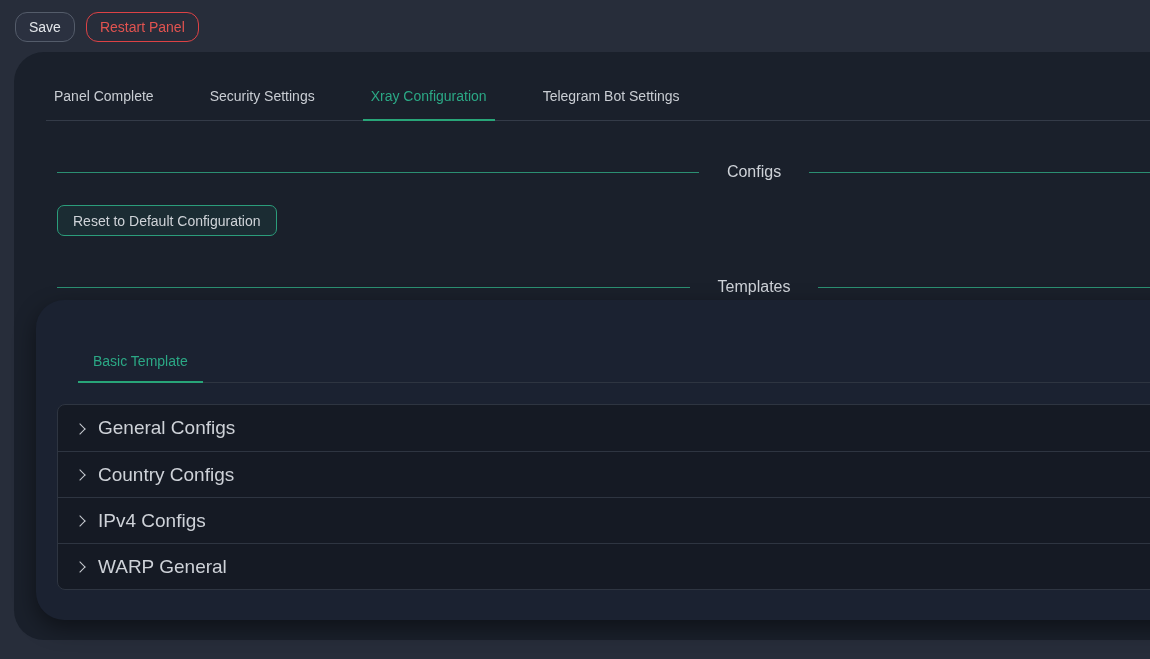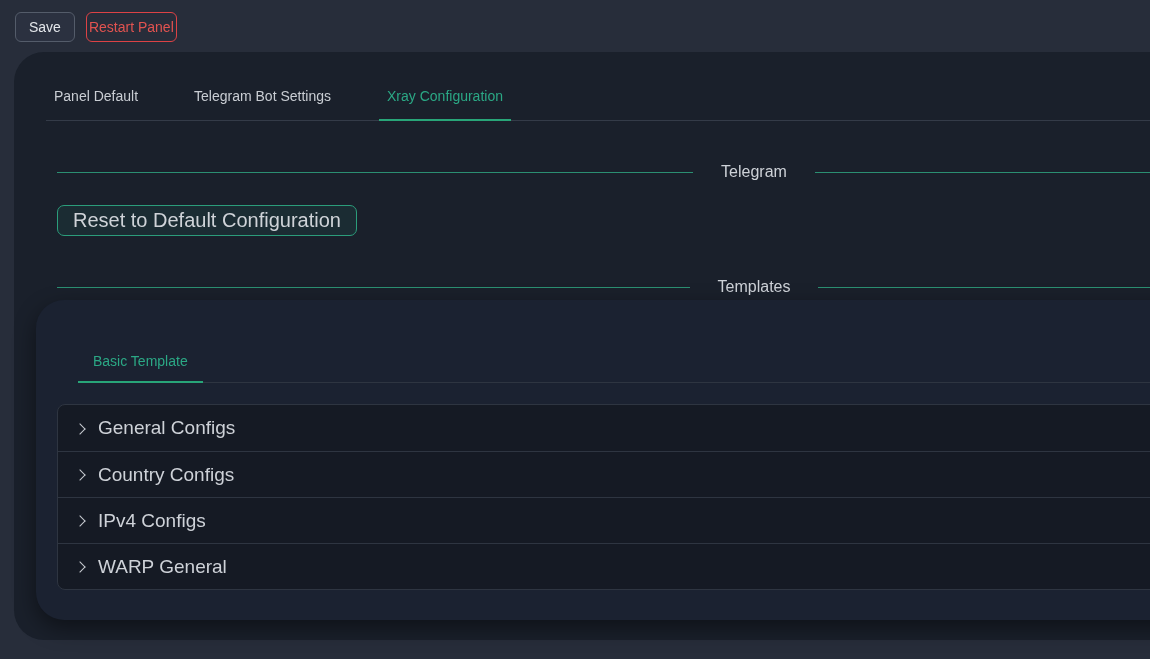--- a/index.html
+++ b/index.html
@@ -10,30 +10,30 @@
     font-family: "Liberation Sans", sans-serif;
     color: #ccd1d7;
   }
 
   
   .topbar {
     position: absolute; top: 0; left: 0; width: 100%; height: 53px;
     display: flex; align-items: center; padding-left: 15px; gap: 11px;
   }
   .btn {
-    height: 30px; border-radius: 6px; font-size: 14px;
+    height: 30px; border-radius: 12px; font-size: 14px;
     display: inline-flex; align-items: center; justify-content: center;
     cursor: pointer; font-family: inherit;
   }
   .btn-save {
     padding: 0 13px;
     background: #2b3140; border: 1px solid #545c6a; color: #e3e6ea;
   }
   .btn-restart {
-    padding: 0 2px;
+    padding: 0 13px;
     background: transparent; border: 1px solid #dd4245; color: #e25350;
   }
 
   
   .card {
     position: absolute; left: 14px; top: 52px;
     width: 1480px; height: 588px;
     background: #1a202b; border-radius: 30px;
   }
 
@@ -65,21 +65,21 @@
     content: ""; flex: 1; height: 1px; background: #2b8f72;
   }
   .divider .divider-text { margin: 0 28px; white-space: nowrap; }
 
   
   .btn-reset {
     margin: 24px 0 0 43px;
     height: 31px; padding: 0 15px;
     background: rgba(43, 158, 123, 0.10);
     border: 1px solid #2b9d7b; border-radius: 7px;
-    color: #cfd3d8; font-size: 20px;
+    color: #cfd3d8; font-size: 14px;
   }
 
   
   .card-inner {
     position: absolute; left: 22px; top: 248px;
     width: 1437px; height: 320px;
     background: #1b2231; border-radius: 28px;
     box-shadow: 0 8px 22px rgba(0, 0, 0, 0.45);
   }
   .tabs-inner {
@@ -116,28 +116,29 @@
 
 <div class="topbar">
   <button class="btn btn-save">Save</button>
   <button class="btn btn-restart">Restart Panel</button>
 </div>
 
 <div class="card">
 
   
   <div class="tabs-outer">
-    <div class="tab">Panel Default</div>
+    <div class="tab">Panel Complete</div>
+    <div class="tab">Security Settings</div>
+    <div class="tab active">Xray Configuration</div>
     <div class="tab">Telegram Bot Settings</div>
-    <div class="tab active">Xray Configuration</div>
   </div>
 
   
   <div class="divider">
-    <span class="divider-text">Telegram</span>
+    <span class="divider-text">Configs</span>
   </div>
 
   
   <button class="btn btn-reset">Reset to Default Configuration</button>
 
   
   <div class="divider">
     <span class="divider-text">Templates</span>
   </div>
 

